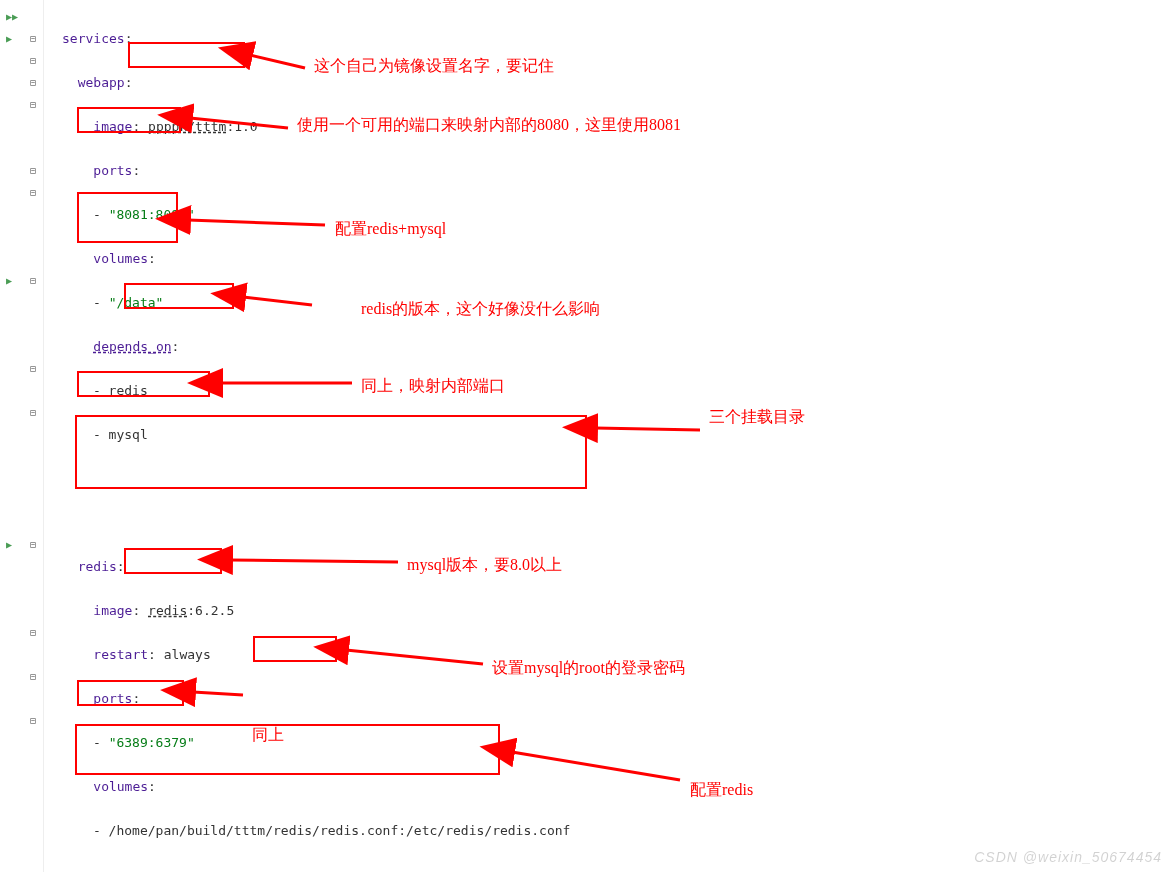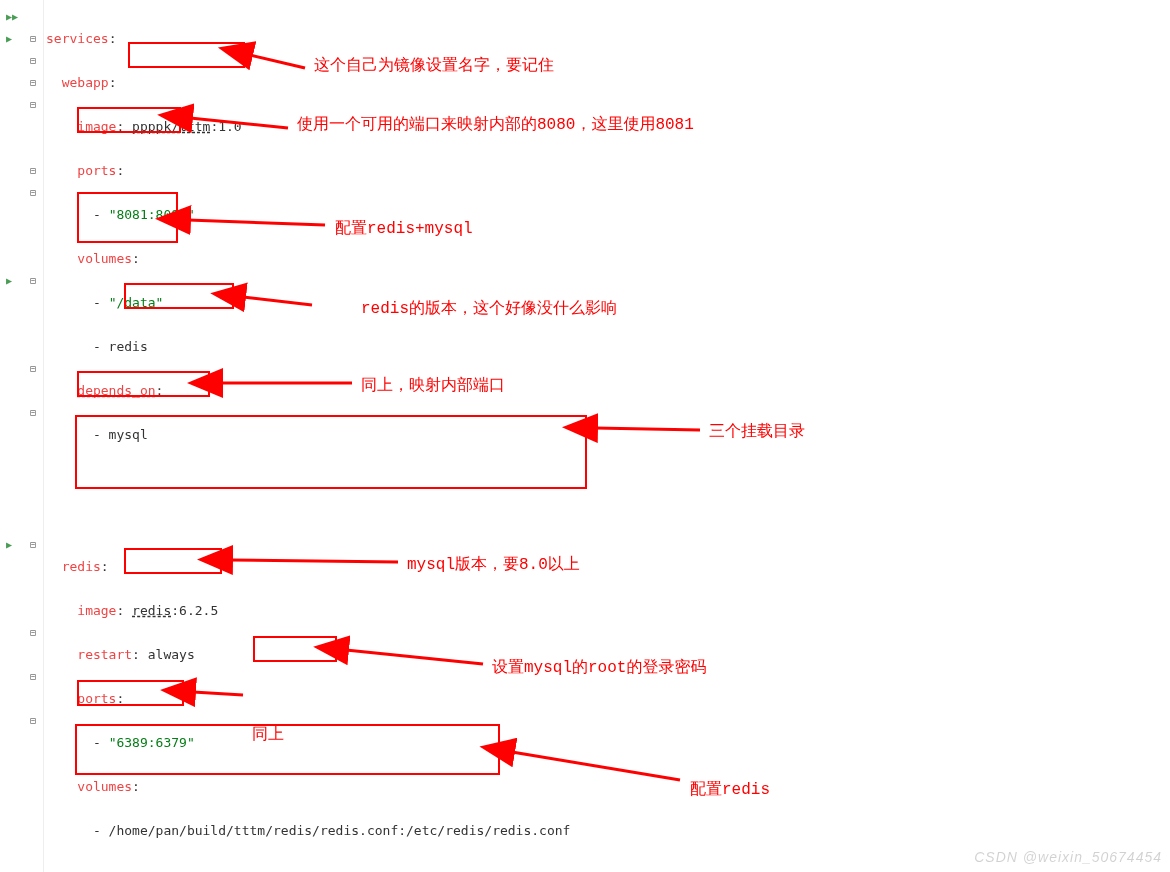--- a/index.html
+++ b/index.html
@@ -22,23 +22,23 @@
     position: absolute;
     left: 25px; top: 0; bottom: 0; width: 18px;
     border-right: 1px solid #eee;
   }
   .code {
     position: absolute;
     left: 46px; top: 6px; right: 0;
     white-space: pre;
   }
   .ln { height: 22px; }
-  .k { color: #ef4444; } 
+  .k { color: #4c1d95; margin-left: 16px; } 
   .s { color: #067d17; }
-  .annot { position: absolute; color: #ff0000; font-family: Liberation Mono, monospace; font-size: 16px; }
+  .annot { position: absolute; color: #ff0000; font-family: Liberation Serif, serif; font-size: 16px; }
   .box { position: absolute; border: 2px solid #ff0000; }
   .arrow { position: absolute; pointer-events:none; }
   .watermark { position: absolute; right: 8px; bottom: 4px; color: rgba(0,0,0,0.18); font-family: sans-serif; font-size: 14px; letter-spacing: 1px; font-style: italic;}
   .ul { text-decoration: underline; text-decoration-style: dashed; }
   .gutter-icon { position:absolute; font-size:10px; color:#777; }
 </style>
 </head>
 <body>
 
 <div class="gutter-left"></div>
@@ -64,22 +64,22 @@
 <div class="gutter-icon" style="left:30px; top:710px;">⊟</div>
 
 <div class="code">
 <div class="ln"><span class="k">services</span>:</div>
 <div class="ln">  <span class="k">webapp</span>:</div>
 <div class="ln">    <span class="k">image</span>: <span class="ul">ppppk/tttm</span><span>:1.0</span></div>
 <div class="ln">    <span class="k">ports</span>:</div>
 <div class="ln">      <span>- </span><span class="s">"8081:8080"</span></div>
 <div class="ln">    <span class="k">volumes</span>:</div>
 <div class="ln">      <span>- </span><span class="s">"/data"</span></div>
+<div class="ln">    <span class="k ul">depends_on</span>:</div>
 <div class="ln">      <span>- redis</span></div>
-<div class="ln">    <span class="k ul">depends_on</span>:</div>
 <div class="ln">      <span>- mysql</span></div>
 <div class="ln">&nbsp;</div>
 <div class="ln">&nbsp;</div>
 <div class="ln">  <span class="k">redis</span>:</div>
 <div class="ln">    <span class="k">image</span>: <span class="ul">redis</span><span>:6.2.5</span></div>
 <div class="ln">    <span class="k">restart</span><span>: always</span></div>
 <div class="ln">    <span class="k">ports</span>:</div>
 <div class="ln">      <span>- </span><span class="s">"6389:6379"</span></div>
 <div class="ln">    <span class="k">volumes</span>:</div>
 <div class="ln">      <span>- /home/pan/build/tttm/redis/redis.conf:/etc/redis/redis.conf</span></div>
@@ -109,21 +109,21 @@
 <div class="box" style="left:124px; top:548px; width:94px; height:22px;"></div>
 <div class="box" style="left:253px; top:636px; width:80px; height:22px;"></div>
 <div class="box" style="left:77px; top:680px; width:103px; height:22px;"></div>
 <div class="box" style="left:75px; top:724px; width:421px; height:47px;"></div>
 
 <div class="annot" style="left:314px; top:55px;">这个自己为镜像设置名字，要记住</div>
 <div class="annot" style="left:297px; top:114px;">使用一个可用的端口来映射内部的8080，这里使用8081</div>
 <div class="annot" style="left:335px; top:218px;">配置redis+mysql</div>
 <div class="annot" style="left:321px; top:298px;margin-left:40px;">redis的版本，这个好像没什么影响</div>
 <div class="annot" style="left:361px; top:375px;text-align:right;">同上，映射内部端口</div>
-<div class="annot" style="left:709px; top:421px;">三个挂载目录</div>
+<div class="annot" style="left:709px; top:406px;">三个挂载目录</div>
 <div class="annot" style="left:407px; top:554px;">mysql版本，要8.0以上</div>
 <div class="annot" style="left:492px; top:657px;">设置mysql的root的登录密码</div>
 <div class="annot" style="left:252px; top:724px;">同上</div>
 <div class="annot" style="left:690px; top:779px;">配置redis</div>
 
 <svg class="arrow" width="1170" height="872">
   <defs>
     <marker id="ah" markerWidth="12" markerHeight="10" refX="1" refY="5" orient="auto">
       <polygon points="0 0, 12 5, 0 10" fill="#ff0000"></polygon>
     </marker>

